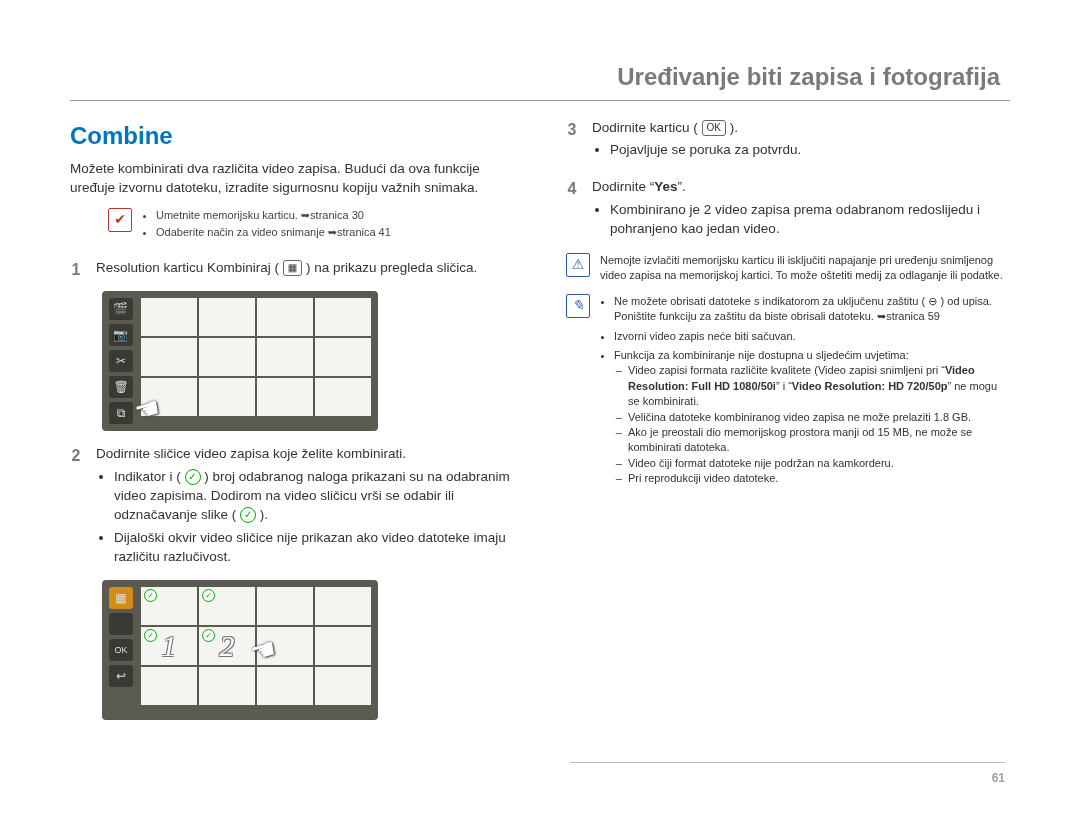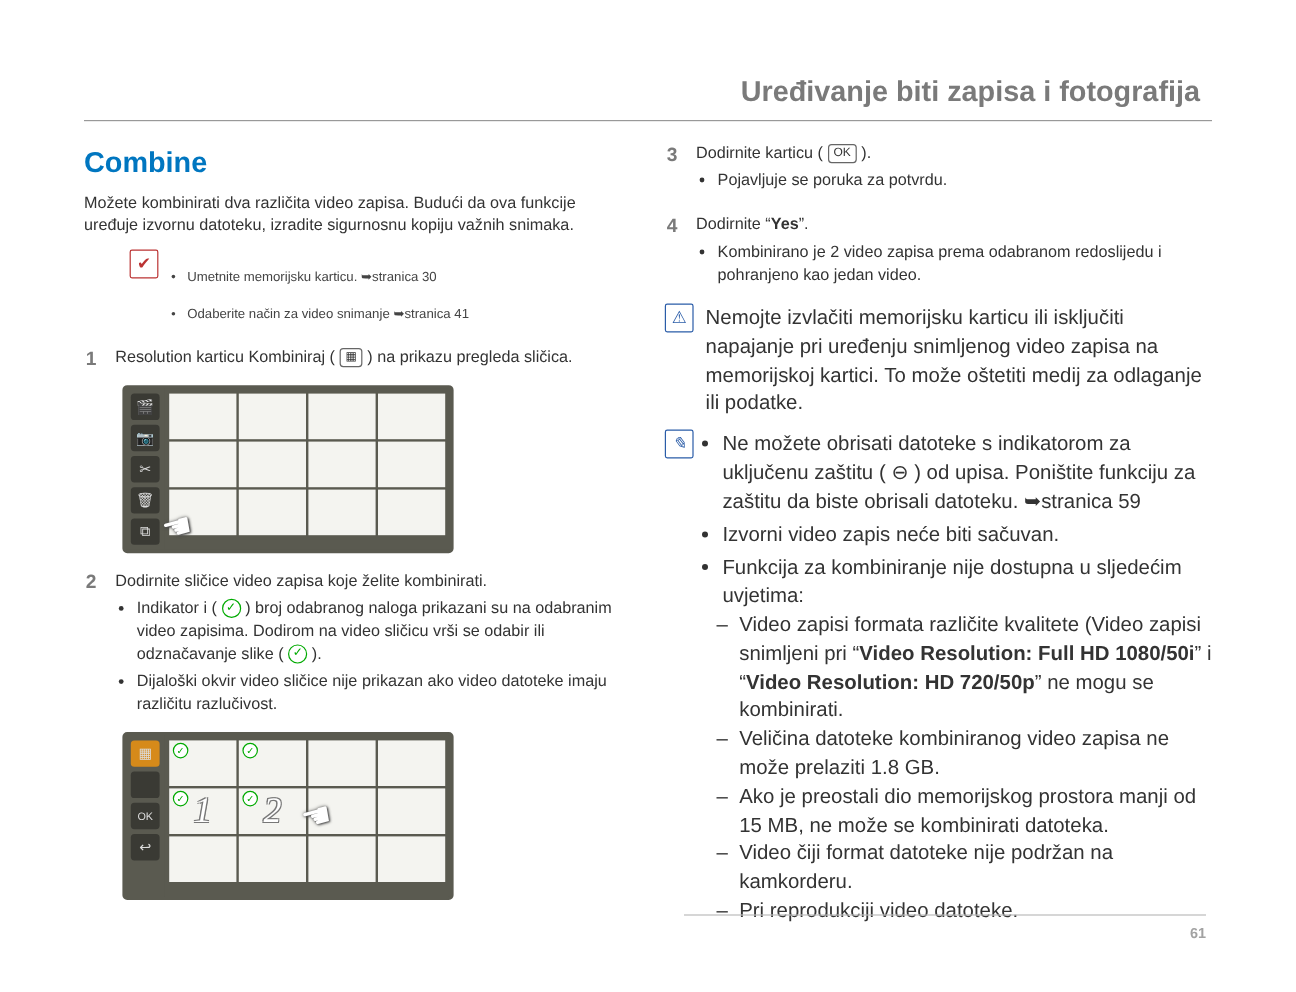--- a/index.html
+++ b/index.html
@@ -24,21 +24,21 @@
     font-weight: 600;
     padding-right: 10px;
     padding-bottom: 6px;
   }
   .hr {
     border-bottom: 1px solid #999;
     margin: 0 0 18px 0;
   }
   .cols {
     display: flex;
-    gap: 28px;
+    gap: 52px;
   }
   .col {
     flex: 1;
     min-width: 0;
   }
   h2.section {
     color: #0076c0;
     font-size: 24px;
     margin: 0 0 8px 0;
     font-weight: 700;
@@ -58,21 +58,21 @@
     border-radius: 2px;
     display: flex; align-items: center; justify-content: center;
     color: #b33;
     font-size: 14px;
   }
   ul.small {
     margin: 0; padding: 0 0 0 14px;
     font-size: 11px;
     color: #444;
   }
-  ul.small li { margin-bottom: 2px; margin-top: 16px; }
+  ul.small li { margin-bottom: 2px; }
   .step {
     display: flex;
     gap: 14px;
     margin: 14px 0 6px 0;
   }
   .stepnum {
     color: #7a7a7a;
     font-weight: 700;
     font-size: 16px;
     width: 12px;
@@ -196,21 +196,21 @@
   .noteicon.warn {
     border-color: #2a5ca8;
     color: #2a5ca8;
   }
   .noteicon.info {
     border-color: #2a5ca8;
     color: #2a5ca8;
     font-style: italic;
   }
   .notetext {
-    font-size: 17px;
+    font-size: 11px;
     color: #333;
     flex: 1;
   }
   .notetext ul { margin: 0; padding-left: 14px; }
   .notetext > ul > li { margin-bottom: 4px; }
   .notetext ul ul { padding-left: 14px; list-style: "–  "; }
   .bold { font-weight: 700; }
   .pagenum {
     position: absolute;
     right: 75px;

